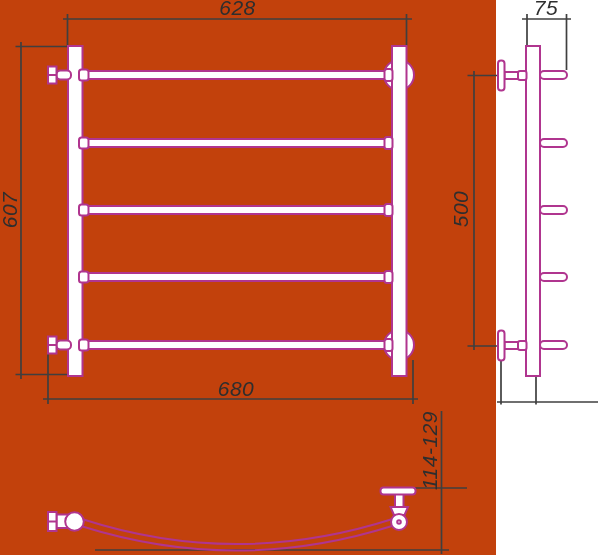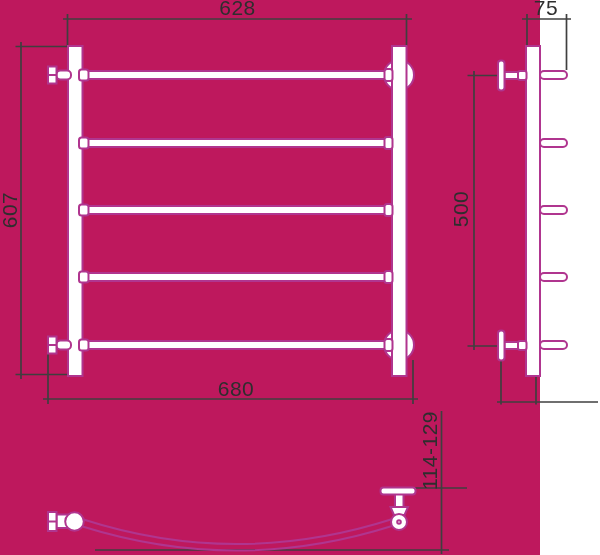--- a/index.html
+++ b/index.html
@@ -2,21 +2,21 @@
 <html><head>
 <meta charset="utf-8">
 <style>
   html, body {
     margin: 0; padding: 0;
     width: 600px; height: 555px;
     background: #ffffff;
     overflow: hidden;
     font-family: "Liberation Sans", sans-serif;
   }
-  .canvas { position: relative; width: 540px; height: 555px; background:#be185d; }
+  .canvas { position: relative; width: 496px; height: 555px; background:#c2410c;font-style:italic; }
   svg { position: absolute; left: 0; top: 0; }
   .dim  { stroke: #3f3f3f; stroke-width: 1.7; fill: none; }
   .pink { stroke: #b0358f; stroke-width: 2; fill: none; }
   .pinkfill { stroke: #b0358f; stroke-width: 2; fill: #ffffff; }
   text.dimlabel {
     font-family: "Liberation Sans", sans-serif;
     font-size: 21px;
     letter-spacing: 0.5px;
     fill: #2e2e2e;
     stroke: none;

